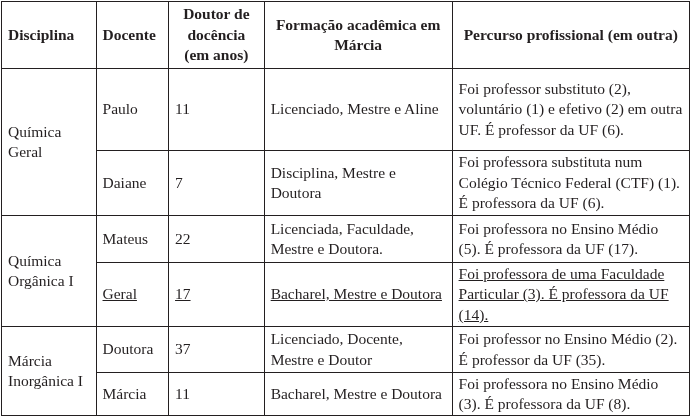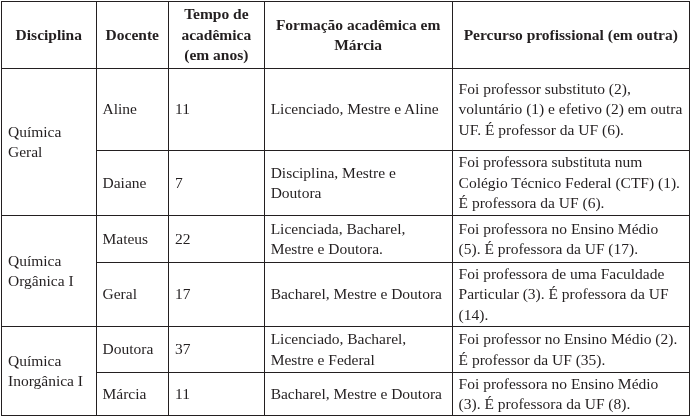--- a/index.html
+++ b/index.html
@@ -14,86 +14,86 @@
     color: #231f20;
     line-height: 20.5px;
     table-layout: fixed;
   }
   th, td {
     border: 1.5px solid #231f20;
     padding: 0 6px;
     vertical-align: middle;
   }
   th { font-weight: bold; text-align: center; height: 66px; }
-  th.left { text-align: center; }
+  th.left { text-align: left; }
   td.disc { vertical-align: middle; }
   .c1 { width: 86px; }
   .c2 { width: 66px; }
   .c3 { width: 87px; }
   .c4 { width: 171px; }
   .c5 { width: 216px; }
   tr.r-paulo td { height: 81px; }
   tr.r-daiane td { height: 64px; }
   tr.r-aline td { height: 46px; }
-  tr.r-rosa td { height: 63px; }
+  tr.r-rosa td { height: 63px; text-decoration: underline; }
   tr.r-mateus td { height: 45px; }
   tr.r-marcia td { height: 42px; }
 </style>
 </head>
 <body>
 
 <table>
   <colgroup>
     <col class="c1">
       <col class="c2">
       <col class="c3">
       <col class="c4">
       <col class="c5">
   </colgroup>
   <thead>
     <tr>
       <th class="left">Disciplina</th>
       <th class="left">Docente</th>
-      <th>Tempo de acadêmica (em anos)</th>
+      <th>Doutor de docência (em anos)</th>
       <th>Formação acadêmica em Márcia</th>
       <th>Percurso profissional (em outra)</th>
     </tr>
   </thead>
   <tbody>
     <tr class="r-paulo">
       <td rowspan="2" class="disc">Química Geral</td>
-      <td>Aline</td>
+      <td>Paulo</td>
       <td>11</td>
       <td>Licenciado, Mestre e Aline</td>
       <td>Foi professor substituto (2), voluntário (1) e efetivo (2) em outra UF. É professor da UF (6).</td>
     </tr>
     <tr class="r-daiane">
       <td>Daiane</td>
       <td>7</td>
       <td>Disciplina, Mestre e Doutora</td>
       <td>Foi professora substituta num Colégio Técnico Federal (CTF) (1). É professora da UF (6).</td>
     </tr>
     <tr class="r-aline">
       <td rowspan="2" class="disc">Química Orgânica I</td>
       <td>Mateus</td>
       <td>22</td>
-      <td>Licenciada, Bacharel, Mestre e Doutora.</td>
+      <td>Licenciada, Faculdade, Mestre e Doutora.</td>
       <td>Foi professora no Ensino Médio (5). É professora da UF (17).</td>
     </tr>
     <tr class="r-rosa">
       <td>Geral</td>
       <td>17</td>
       <td>Bacharel, Mestre e Doutora</td>
       <td>Foi professora de uma Faculdade Particular (3). É professora da UF (14).</td>
     </tr>
     <tr class="r-mateus">
-      <td rowspan="2" class="disc">Química Inorgânica I</td>
+      <td rowspan="2" class="disc">Márcia Inorgânica I</td>
       <td>Doutora</td>
       <td>37</td>
-      <td>Licenciado, Bacharel, Mestre e Federal</td>
+      <td>Licenciado, Docente, Mestre e Doutor</td>
       <td>Foi professor no Ensino Médio (2). É professor da UF (35).</td>
     </tr>
     <tr class="r-marcia">
       <td>Márcia</td>
       <td>11</td>
       <td>Bacharel, Mestre e Doutora</td>
       <td>Foi professora no Ensino Médio (3). É professora da UF (8).</td>
     </tr>
   </tbody>
 </table>

